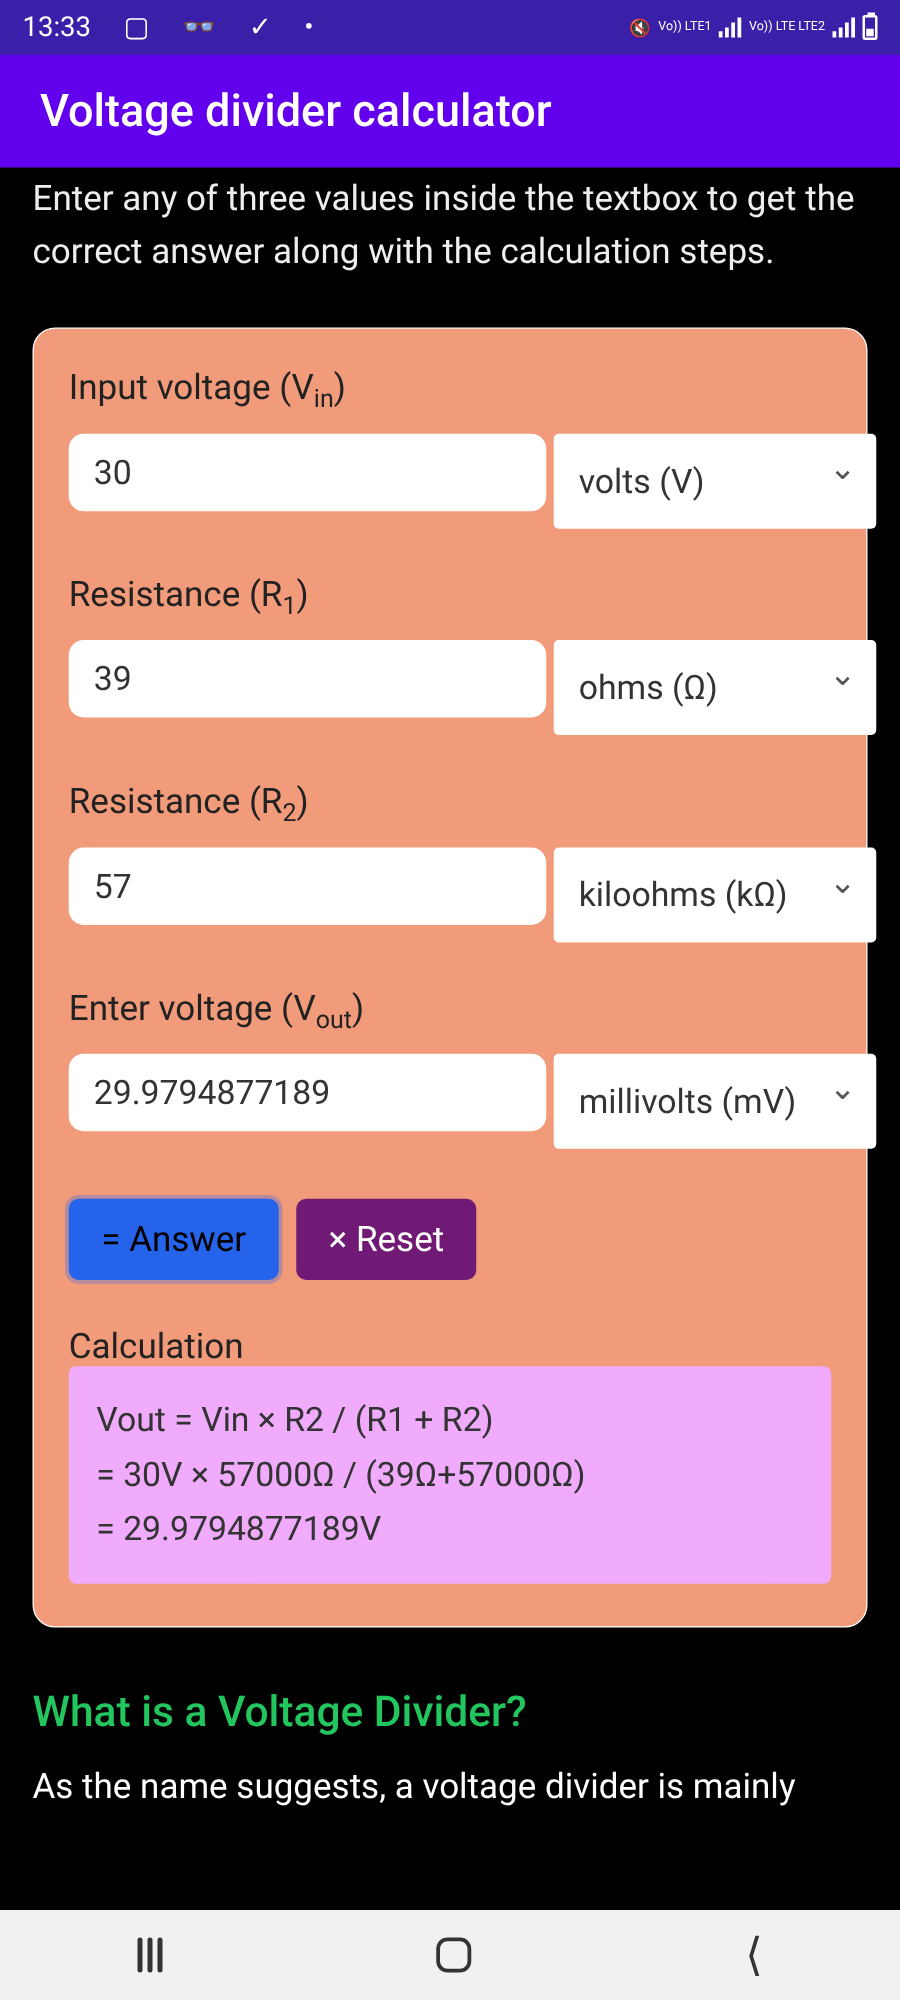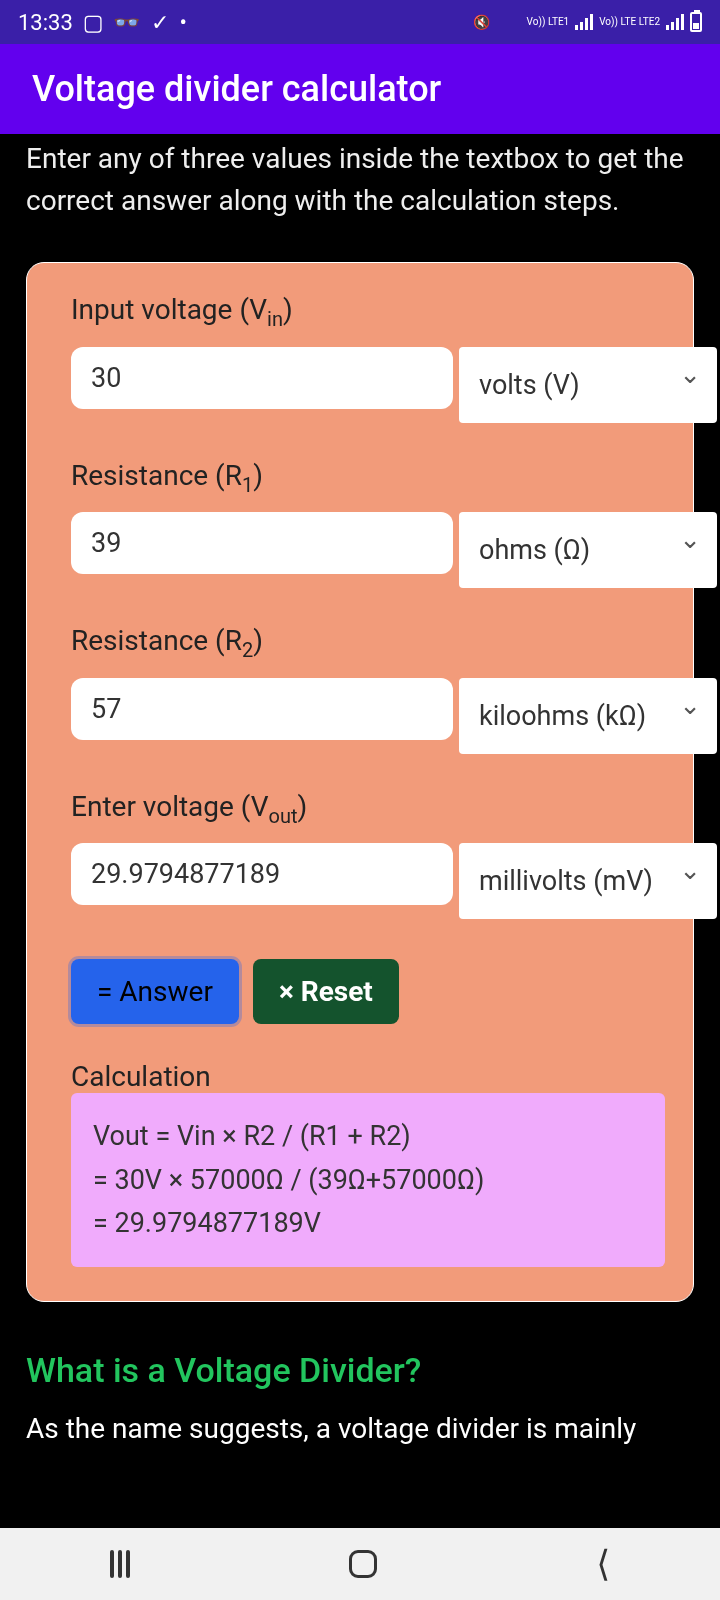--- a/index.html
+++ b/index.html
@@ -14,21 +14,21 @@
   .status-bar {
     height: 44px;
     background: #3a1fa8;
     color: #fff;
     display: flex;
     align-items: center;
     justify-content: space-between;
     padding: 0 18px;
     font-size: 22px;
   }
-  .status-left { display: flex; align-items: center; gap: 10px; }
+  .status-left { display: flex; align-items: center; gap: 26px; }
   .status-right { display: flex; align-items: center; gap: 6px; font-size: 14px; }
   .status-icon { display: inline-block; }
   .app-bar {
     height: 90px;
     background: #6200ee;
     color: #fff;
     display: flex;
     align-items: center;
     padding: 0 32px;
     font-size: 36px;
@@ -42,21 +42,21 @@
     font-size: 28px;
     line-height: 1.5;
     margin-top: 4px;
     margin-bottom: 40px;
     color: #eee;
   }
   .card {
     background: #f29b7a;
     border: 1px solid #fff;
     border-radius: 18px;
-    padding: 30px 28px 34px 44px;
+    padding: 30px 28px 34px 28px;
   }
   .field-group { margin-bottom: 36px; }
   .field-label {
     color: #222;
     font-size: 28px;
     margin-bottom: 16px;
   }
   .field-label sub { font-size: 20px; }
   .field-row {
     display: flex;
@@ -112,23 +112,22 @@
     font-size: 28px;
     font-family: inherit;
     cursor: pointer;
   }
   .btn-primary {
     background: #2563eb;
     color: #000000;
     box-shadow: 0 0 0 3px rgba(37,99,235,0.3);
   }
   .btn-secondary {
-    background: #14532d;
-    color: #fff;
-    font-weight: bold;
+    background: #701a75;
+    color: #fff;
   }
   .calc-label {
     font-size: 28px;
     color: #222;
     margin-bottom: 0;
   }
   .calc-box {
     background: #f0abfc;
     border-radius: 6px;
     padding: 22px 22px;
@@ -207,21 +206,21 @@
 <div class="status-bar">
   <div class="status-left">
     <span>13:33</span>
     <span class="status-icon">▢</span>
     <span class="status-icon">👓</span>
     <span class="status-icon">✓</span>
     <span class="status-icon">•</span>
   </div>
   <div class="status-right">
     <span>🔇</span>
-    <span style="font-size:10px;line-height:1;margin-left:30px;">Vo)) LTE1</span>
+    <span style="font-size:10px;line-height:1;">Vo)) LTE1</span>
     <span class="sig-bars">
         <span></span>
         <span></span>
         <span></span>
         <span></span>
       </span>
     <span style="font-size:10px;line-height:1;">Vo)) LTE LTE2</span>
     <span class="sig-bars">
         <span></span>
         <span></span>

